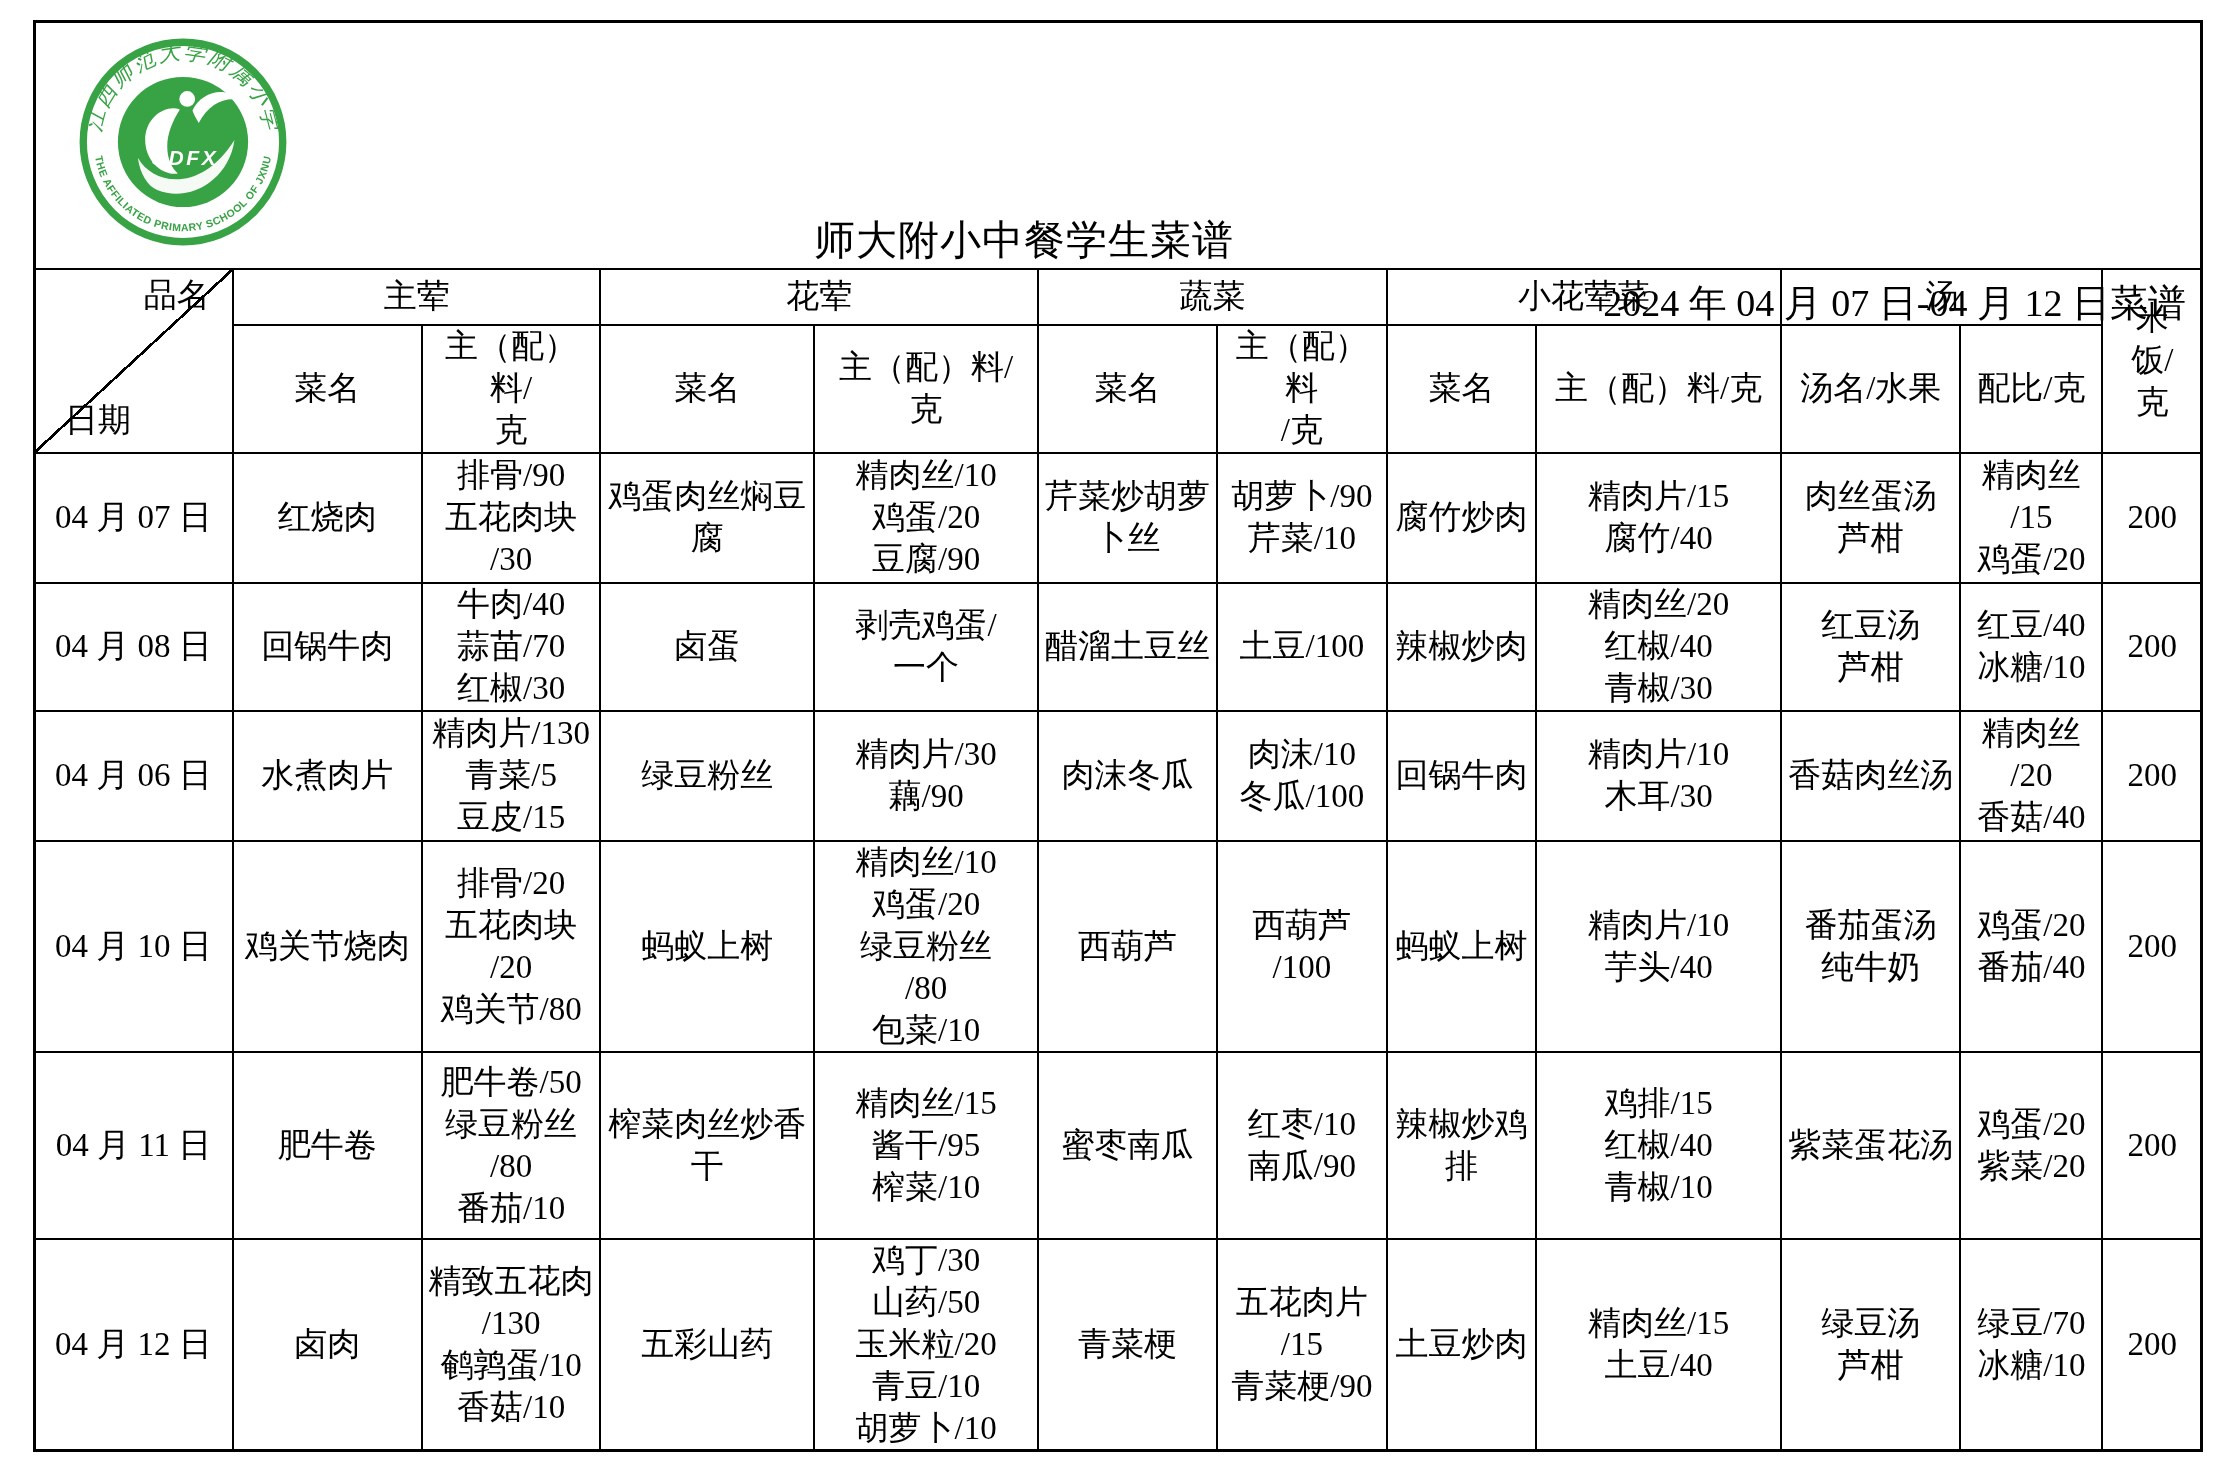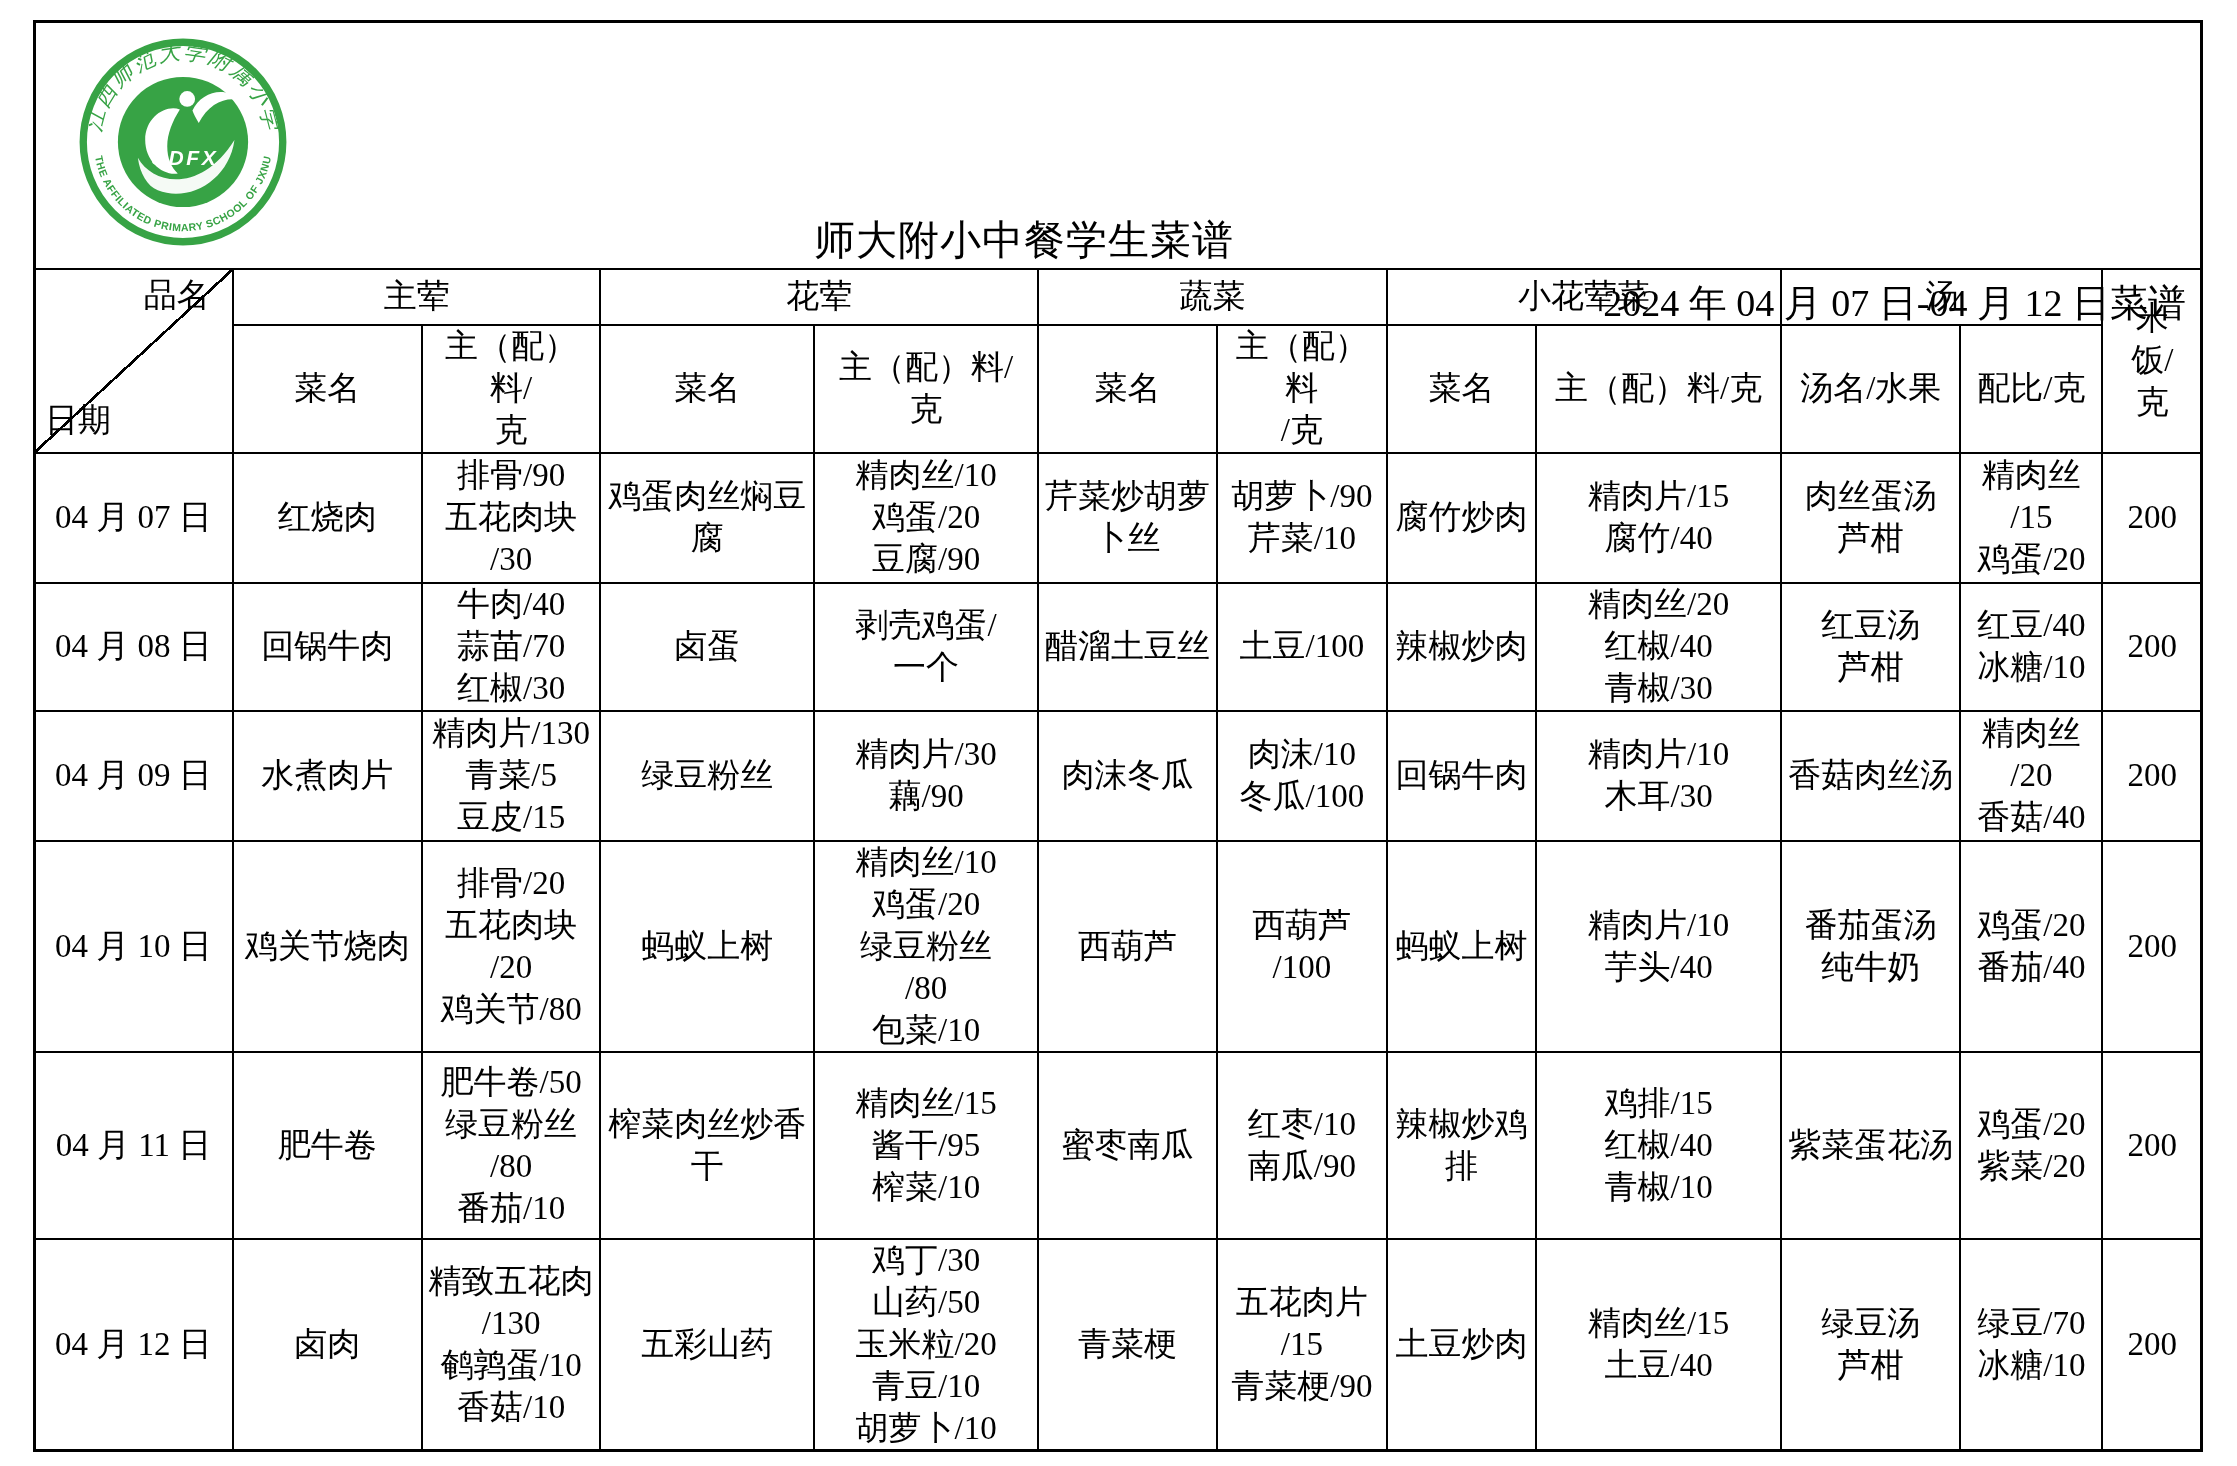--- a/index.html
+++ b/index.html
@@ -20,21 +20,21 @@
   thead tr.sub-row{height:87px;}
   tbody tr:nth-child(1){height:130px;}
   tbody tr:nth-child(2){height:128px;}
   tbody tr:nth-child(3){height:130px;}
   tbody tr:nth-child(4){height:210px;}
   tbody tr:nth-child(5){height:187px;}
   tbody tr:nth-child(6){height:205px;}
   th.corner{position:relative;padding:0;
      background-image:linear-gradient(to bottom right,transparent 49.5%,#000 49.5%,#000 50.5%,transparent 50.5%);}
   th.corner .tr-label{position:absolute;top:5px;right:22px;}
-  th.corner .bl-label{position:absolute;bottom:10px;left:10px;}
+  th.corner .bl-label{position:absolute;bottom:10px;left:30px;}
 </style>
 </head>
 <body>
 
 <div class="page">
   <div class="sheet">
 
     <svg class="logo" viewBox="0 0 200 200">
       <defs>
         <path id="arcTop" d="M 21,100 A 79,79 0 0 1 179,100"></path>
@@ -147,21 +147,21 @@
           <td>精肉丝/20
 红椒/40
 青椒/30</td>
           <td>红豆汤
 芦柑</td>
           <td>红豆/40
 冰糖/10</td>
           <td>200</td>
         </tr>
         <tr>
-          <td>04 月 09 日</td>
+          <td>04 月 06 日</td>
           <td>水煮肉片</td>
           <td>精肉片/130
 青菜/5
 豆皮/15</td>
           <td>绿豆粉丝</td>
           <td>精肉片/30
 藕/90</td>
           <td>肉沫冬瓜</td>
           <td>肉沫/10
 冬瓜/100</td>

